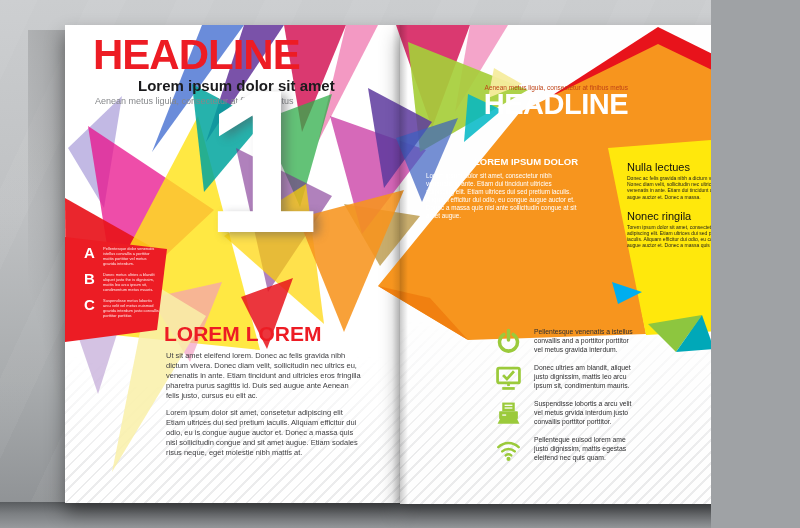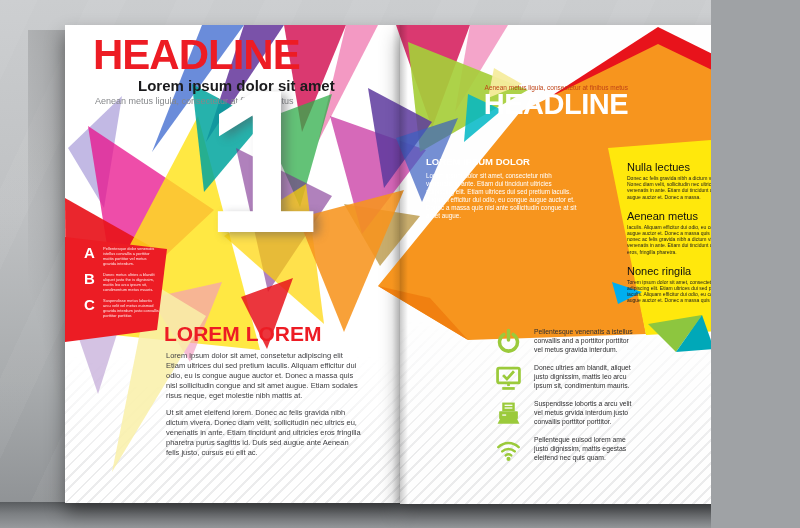--- a/index.html
+++ b/index.html
@@ -35,21 +35,21 @@
   .abc{left:84px;top:246px;width:84px;}
   .abc-row{display:flex;gap:5px;margin-bottom:6px;}
   .abc-letter{font-size:15px;font-weight:bold;color:#ffffff;line-height:.9;width:14px;flex:0 0 14px;}
   .abc-text{font-size:4px;line-height:5px;color:#ffe9e9;width:56px;}
   .sec-title{left:164px;top:322px;font-size:21px;font-weight:bold;color:#ed1c24;}
   .sec-body{left:166px;top:351px;width:196px;font-size:7.5px;line-height:10px;color:#414144;}
   .sec-body p{margin:0 0 7px 0;}
   .tag-right{right:83px;top:84px;font-size:6.5px;color:#bf4317;text-align:right;width:200px;}
   .hl-right{right:83px;top:90px;font-size:29px;font-weight:bold;letter-spacing:-.5px;color:#ffffff;text-align:right;line-height:1;}
   .op-text{left:426px;top:156px;width:152px;color:#ffffff;}
-  .op-title{font-size:9.5px;font-weight:bold;margin:0 0 5px 0;}
+  .op-title{font-size:9.5px;font-weight:bold;margin:0 0 5px 0;text-align:right;}
   .op-body{font-size:6.3px;line-height:7.9px;}
   .yp{left:627px;top:151px;width:103px;}
   .yp-item{margin-bottom:7px;}
   .yp-title{font-size:11px;font-weight:normal;color:#101010;margin:10px 0 2px 0;}
   .yp-body{font-size:5px;line-height:6.2px;color:#1d1d1d;}
   .services{left:496px;top:328px;width:150px;}
   .svc{display:flex;gap:13px;margin-bottom:9px;align-items:flex-start;}
   .svc-icon{flex:0 0 25px;width:25px;height:27px;}
   .svc-text{font-size:6.8px;line-height:8.8px;color:#2e2e30;width:102px;}
   .vtext{left:757px;top:306px;height:142px;font-size:6.5px;color:#7f8285;
@@ -132,40 +132,36 @@
       <span class="abc-text">Donec metus ultries a blandit aliquet justo the is dignissim, mattis leo arcu ipsum sit, condimentum metus mauris.</span>
     </div>
     <div class="abc-row">
       <span class="abc-letter">C</span>
       <span class="abc-text">Suspendisse metus lobortis arcu velit vel metus euismod gravida interdum justo convallis porttitor porttitor.</span>
     </div>
   </div>
 
   <div class="txt sec-title">LOREM LOREM</div>
   <div class="txt sec-body">
+    <p>Ut sit amet eleifend lorem. Donec ac felis gravida nibh dictum vivera. Donec diam velit, sollicitudin nec ultrics eu, venenatis in ante. Etiam tincidunt and ultricies eros fringilla pharetra purus sagittis id. Duis sed augue ante Aenean felis justo, cursus eu elit ac.</p>
     <p>Lorem ipsum dolor sit amet, consetetur adipiscing elit Etiam ultrices dui sed pretium iaculis. Aliquam efficitur dui odio, eu is congue augue auctor et. Donec a massa quis nisl sollicitudin congue and sit amet augue. Etiam sodales risus neque, eget molestie nibh mattis at.</p>
-    <p>Ut sit amet eleifend lorem. Donec ac felis gravida nibh dictum vivera. Donec diam velit, sollicitudin nec ultrics eu, venenatis in ante. Etiam tincidunt and ultricies eros fringilla pharetra purus sagittis id. Duis sed augue ante Aenean felis justo, cursus eu elit ac.</p>
   </div>
 
   <div class="txt tag-right">Aenean metus ligula, consectetur at finibus metus</div>
   <div class="txt hl-right">HEADLINE</div>
 
   <div class="txt op-text">
     <div class="op-title">LOREM IPSUM DOLOR</div>
     <div class="op-body">Lorem ipsum dolor sit amet, consectetur nibh venenatis in ante. Etiam dui tincidunt ultricies adipiscing elit. Etiam ultrices dui sed pretium iaculis. Aliquam efficitur dui odio, eu congue augue auctor et. Donec a massa quis nisl ante sollicitudin congue at sit amet augue.</div>
   </div>
 
   <div class="txt yp">
     <div class="yp-item">
       <div class="yp-title">Nulla lectues</div>
       <div class="yp-body">Donec ac felis gravida nibh a dictum viverra. Nonec diam velit, sollicitudin nec ultricies eu venenatis in ante. Etiam dui tincidunt ultricies augue auctor et. Donec a massa.</div>
-    </div>
-    <div class="yp-item">
-      <div class="yp-title">Aenean metus</div>
-      <div class="yp-body">Iaculis. Aliquam efficitur dui odio, eu congue augue auctor et. Donec a massa quis nisl ante nonec ac felis gravida nibh a dictum viverra venenatis in ante. Etiam dui tincidunt ultricies eros, fringilla pharetra.</div>
     </div>
     <div class="yp-item">
       <div class="yp-title">Nonec ringila</div>
       <div class="yp-body">Torem ipsum dolor sit amet, consectetur nibh adipiscing elit. Etiam ultrices dui sed pretium iaculis. Aliquam efficitur dui odio, eu congue augue auctor et. Donec a massa quis nisl.</div>
     </div>
   </div>
 
   <div class="txt services">
     <div class="svc">
       <svg class="svc-icon" viewBox="0 0 32 32">

